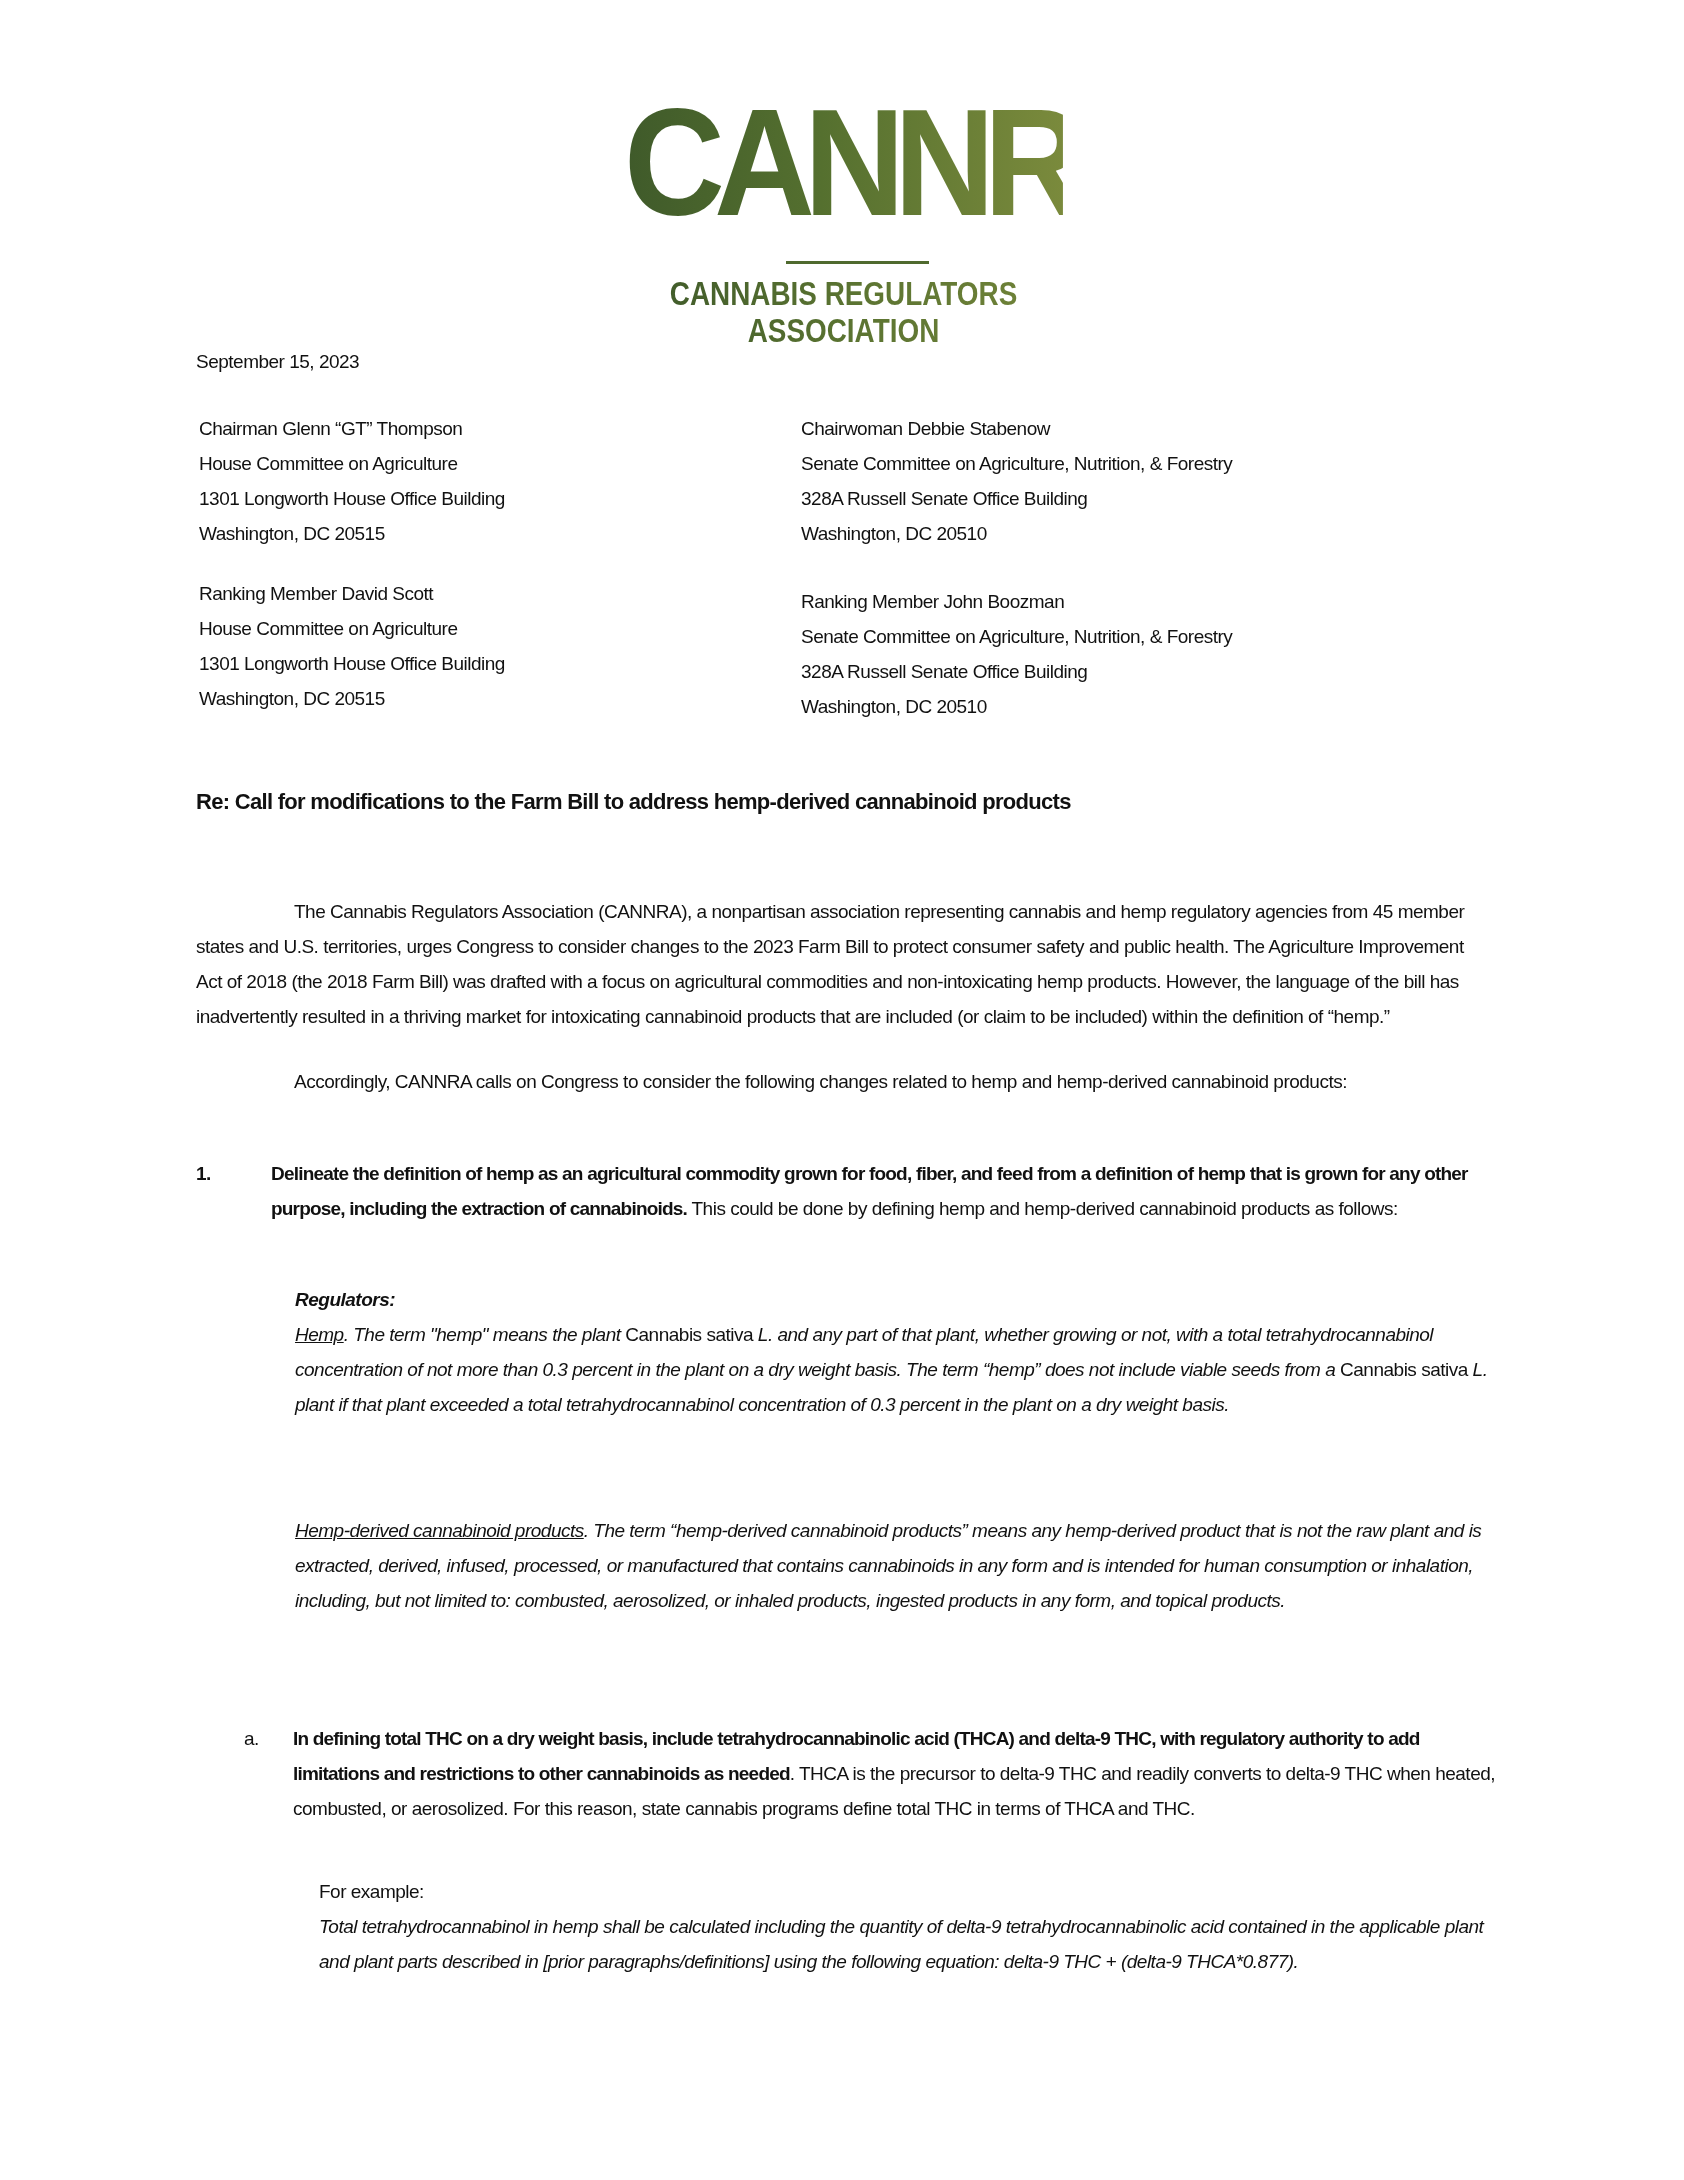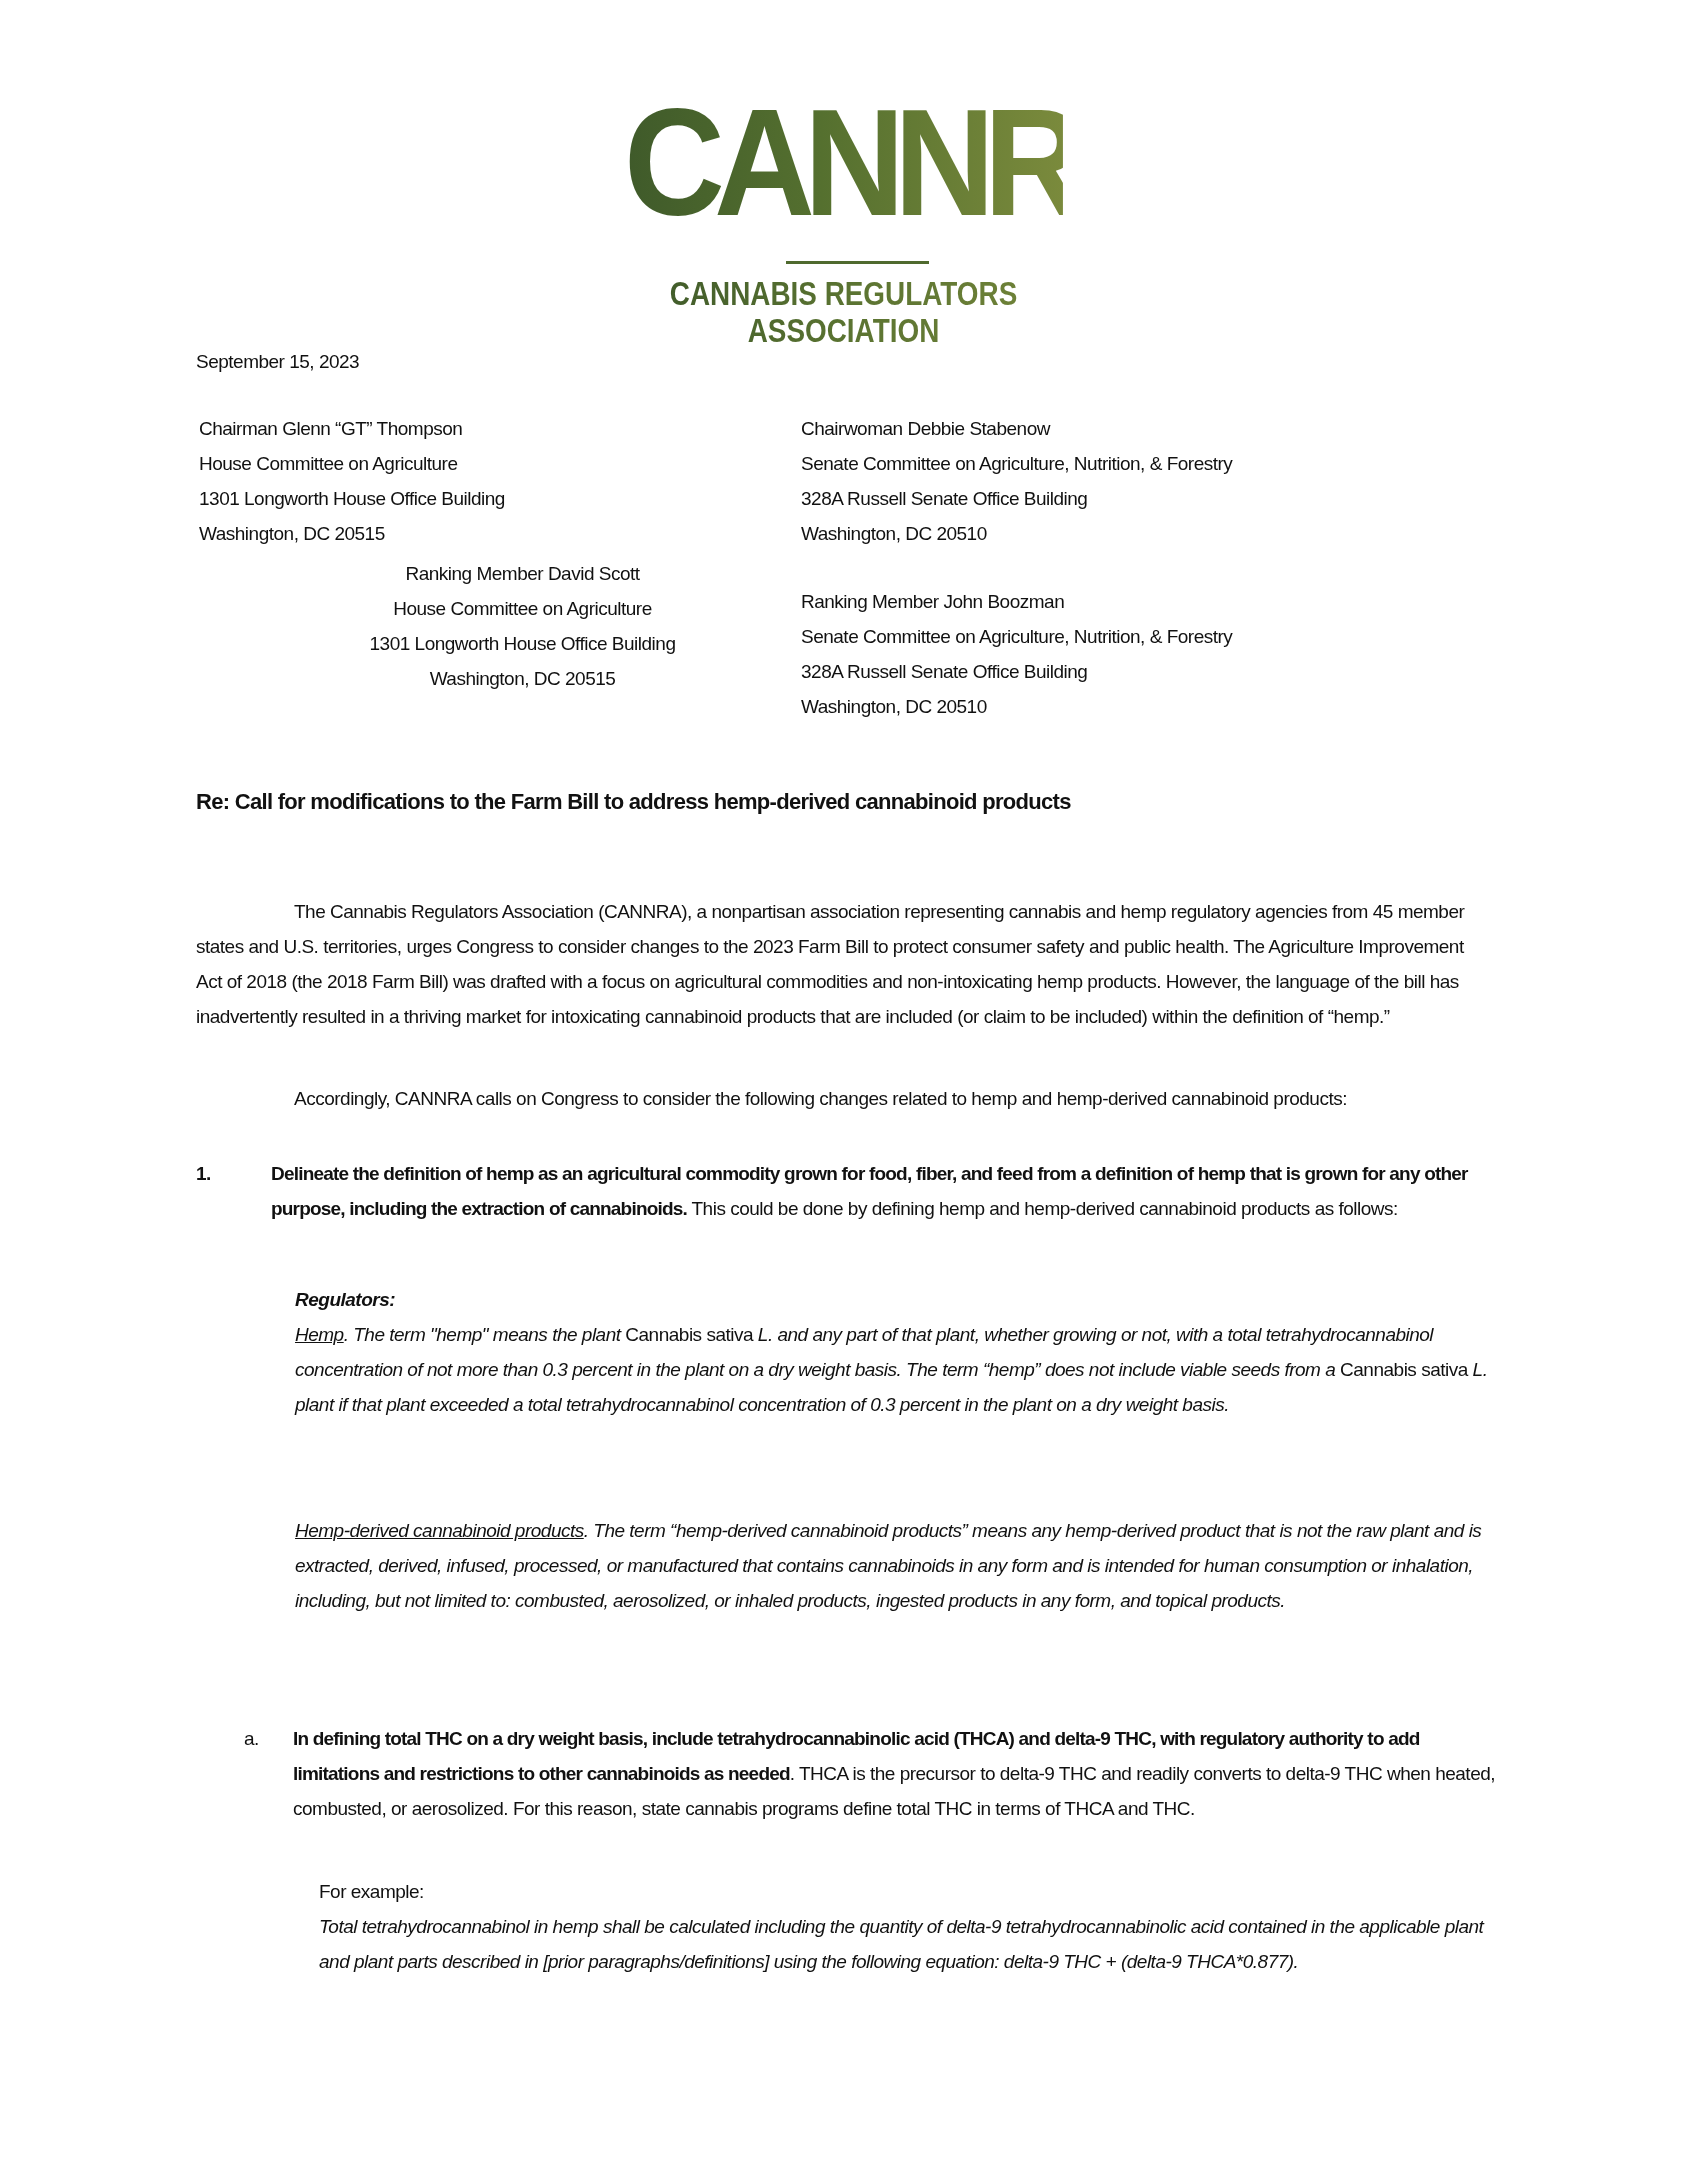--- a/index.html
+++ b/index.html
@@ -67,36 +67,36 @@
       line-height: 35px;
       color: #111111;
       letter-spacing: -0.5px;
     }
     .date { position: absolute; left: 196px; top: 344px; }
 
     .addr { position: absolute; width: 647px; }
     .addr div { white-space: nowrap; }
     .addr-1 { left: 199px; top: 411px; }
     .addr-2 { left: 801px; top: 411px; }
-    .addr-3 { left: 199px; top: 556px; text-align: center; }
+    .addr-3 { left: 199px; top: 576px; }
     .addr-4 { left: 801px; top: 584px; }
 
     .re {
       position: absolute; left: 196px; top: 784px;
       font-weight: 700; font-size: 22px; letter-spacing: -0.7px;
       white-space: nowrap;
     }
 
     .para {
       position: absolute; left: 196px; width: 1286px;
       text-align: left;
     }
     .para .indent { display: inline-block; width: 98px; }
     .p1 { top: 894px; }
-    .p2 { top: 1064px; margin-top: 17px; }
+    .p2 { top: 1064px; }
 
     .item1 {
       position: absolute; left: 196px; top: 1156px; width: 1295px;
     }
     .item1 .num { position: absolute; left: 0; top: 0; font-weight: 700; }
     .item1 .body { position: absolute; left: 49px; top: 0; width: 1244px; margin-left: 26px; }
     .b { font-weight: 700; letter-spacing: -0.8px; }
 
     .defs {
       position: absolute; left: 295px; top: 1282px; width: 1193px;

